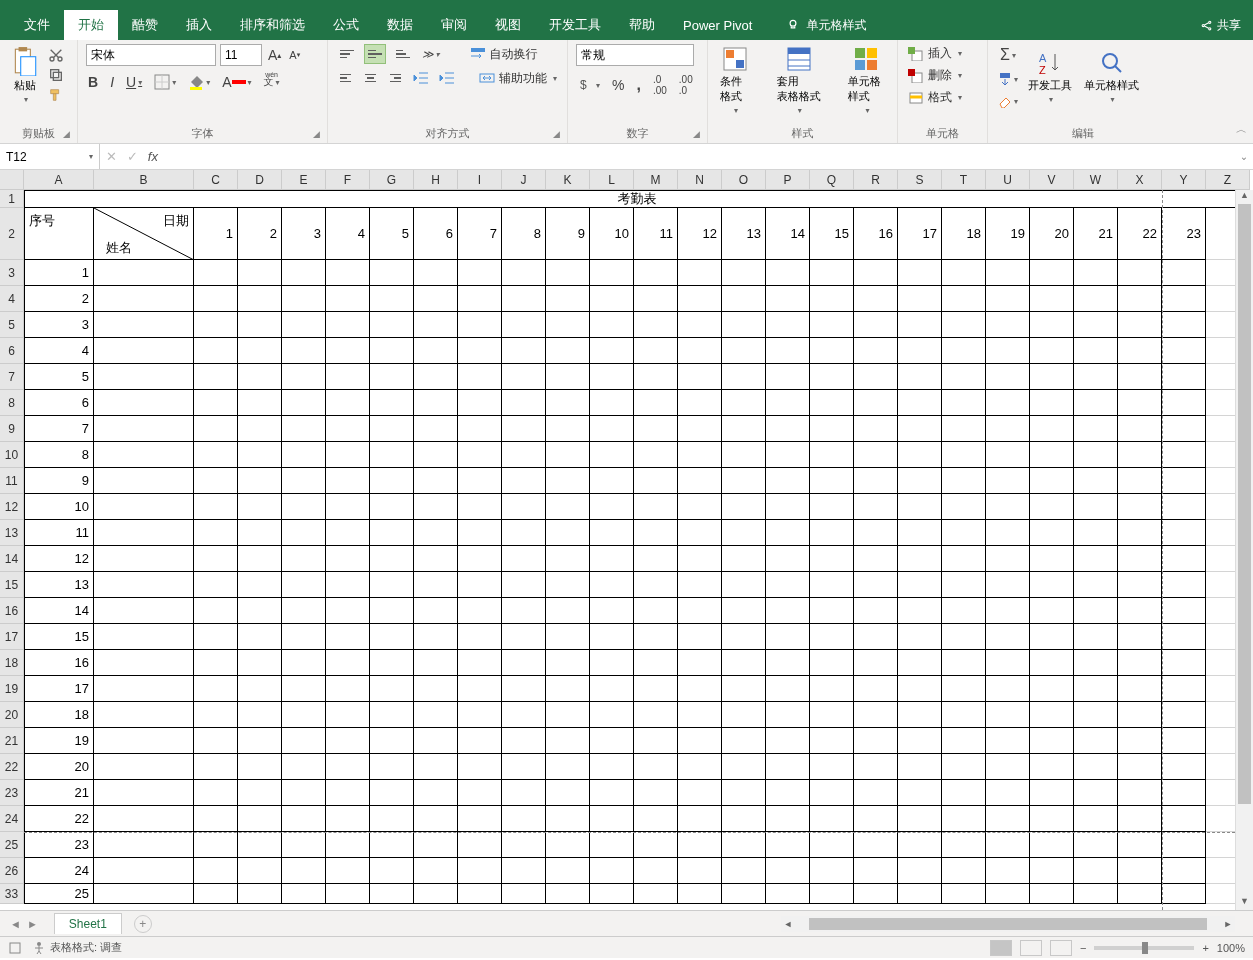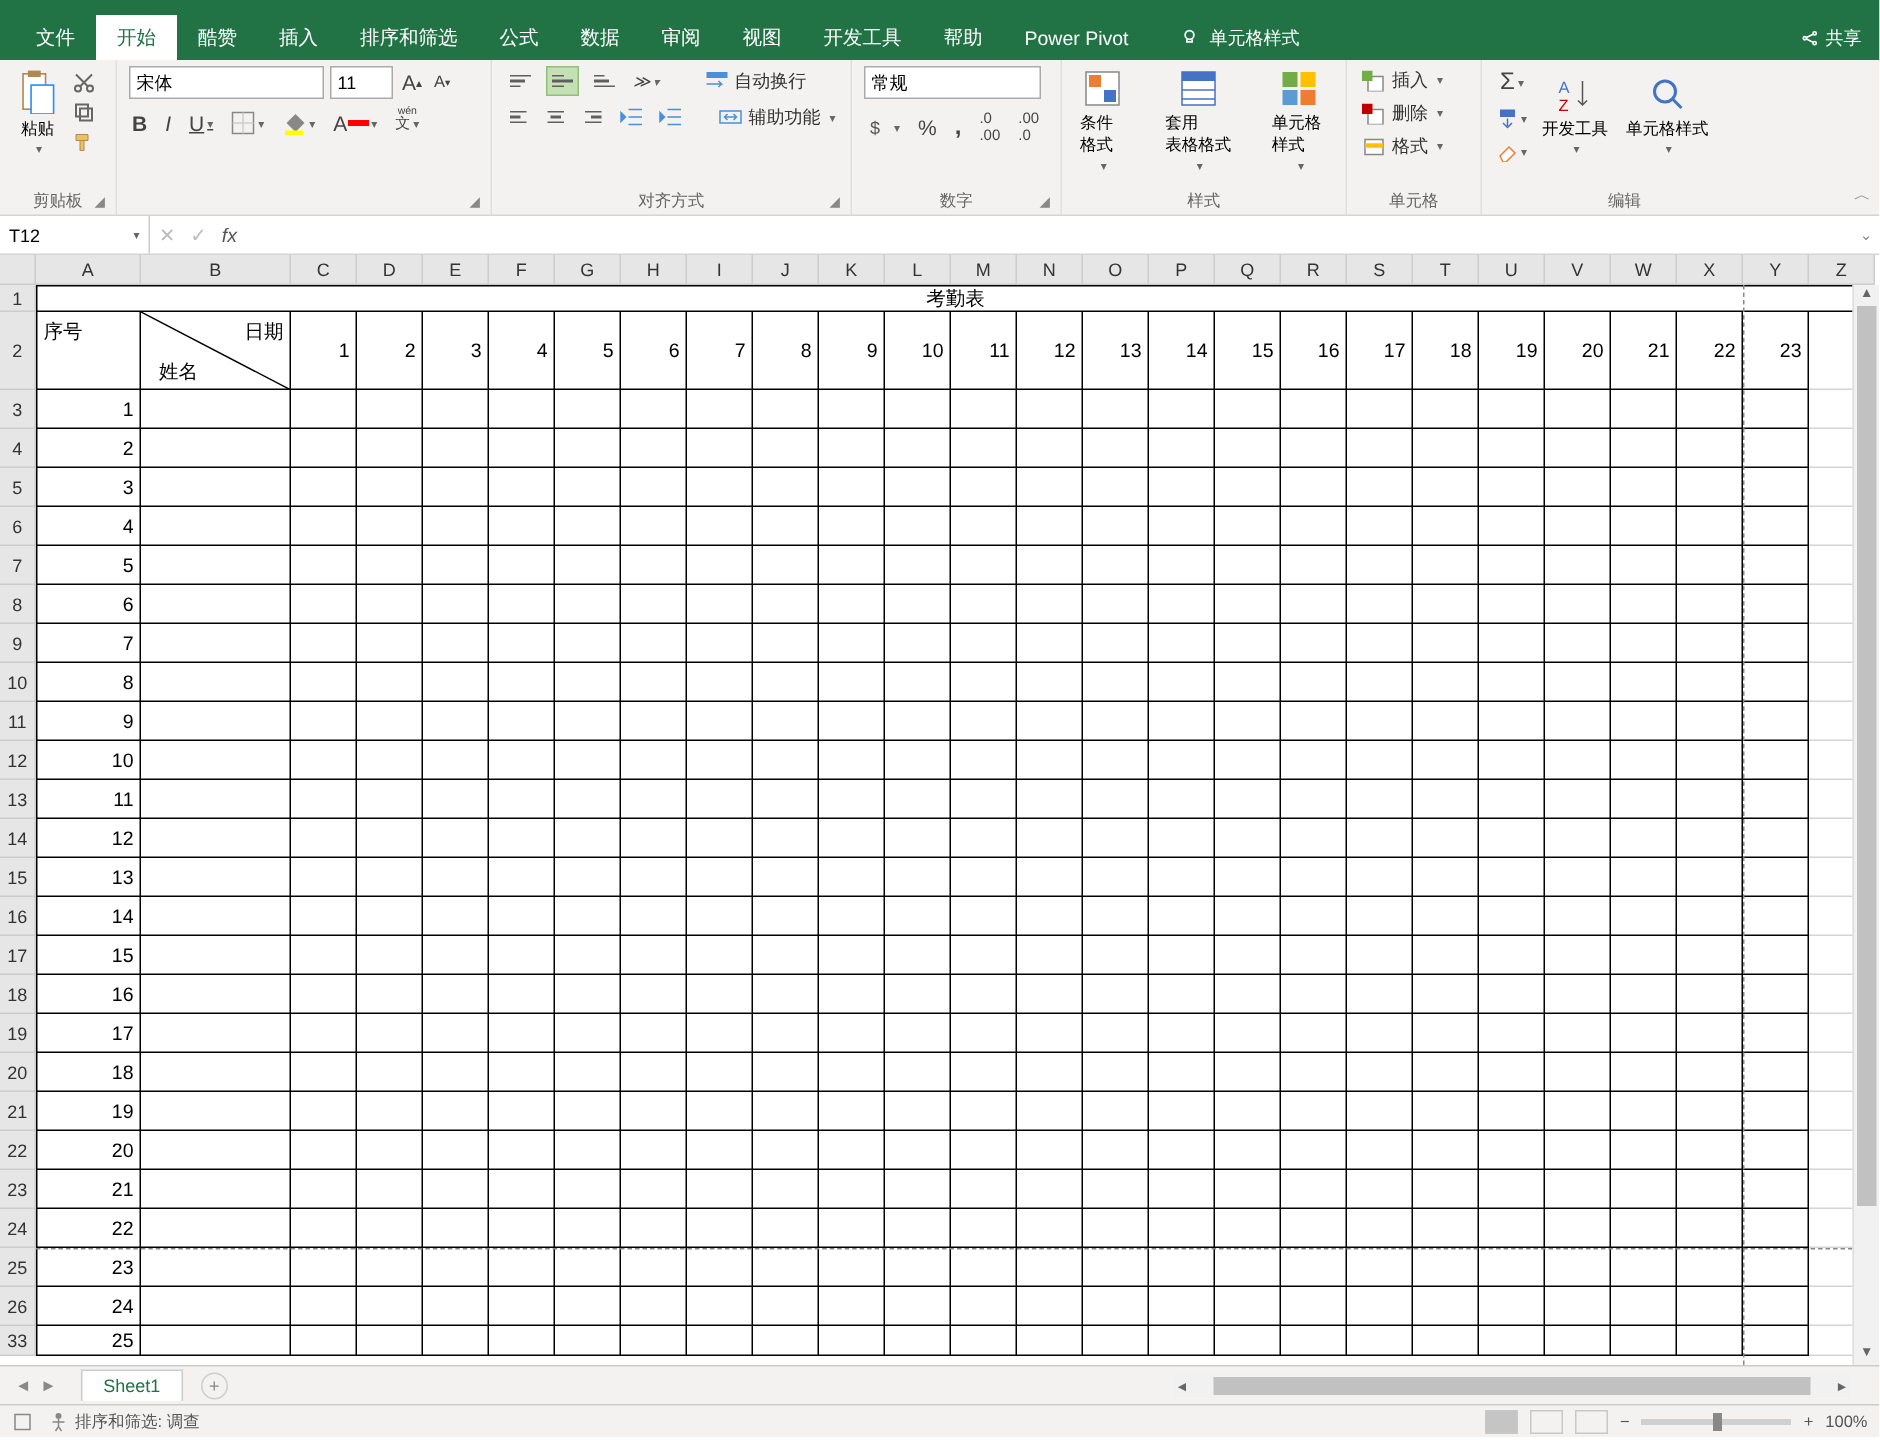--- a/index.html
+++ b/index.html
@@ -170,20 +170,21 @@
         </span>
       <span class="btn">
           <span style="font-size:14px">A</span>
           <svg width="14" height="4">
             <rect width="14" height="4" fill="#ff0000"></rect>
           </svg>
           <span class="smallarrow">▾</span>
         </span>
       <span class="btn" style="font-size:10px;position:relative"><span style="position:absolute;top:-2px;font-size:7px">wén</span>文<span class="smallarrow">▾</span></span>
     </div>
+    <div class="group-label">字体</div>
     <div class="dialog-launcher">◢</div>
   </div>
 
   <div class="group" style="width:240px">
     <div class="row" style="margin-bottom:4px;gap:6px">
       <div class="alignBtn">
           <span></span>
           <span style="width:70%"></span>
           <span style="width:50%"></span>
         </div>
@@ -1836,21 +1837,21 @@
 
 <div class="statusbar">
   <svg width="14" height="14">
       <rect x="2" y="2" width="10" height="10" fill="none" stroke="#888"></rect>
     </svg>
   <div style="width:10px"></div>
   <svg width="14" height="14">
       <circle cx="7" cy="3" r="2" fill="#888"></circle>
       <path d="M7 5v5m-4-3h8m-6 6l2-3 2 3" stroke="#888" fill="none"></path>
     </svg>
-  <span style="margin-left:4px">排序和筛选: 调查</span>
+  <span style="margin-left:4px">表格格式: 调查</span>
   <div class="right">
     <span class="viewbtn active"></span>
     <span class="viewbtn"></span>
     <span class="viewbtn"></span>
     <span>−</span>
     <div class="slider">
         <div class="knob"></div>
       </div>
     <span>+</span>
     <span>100%</span>

